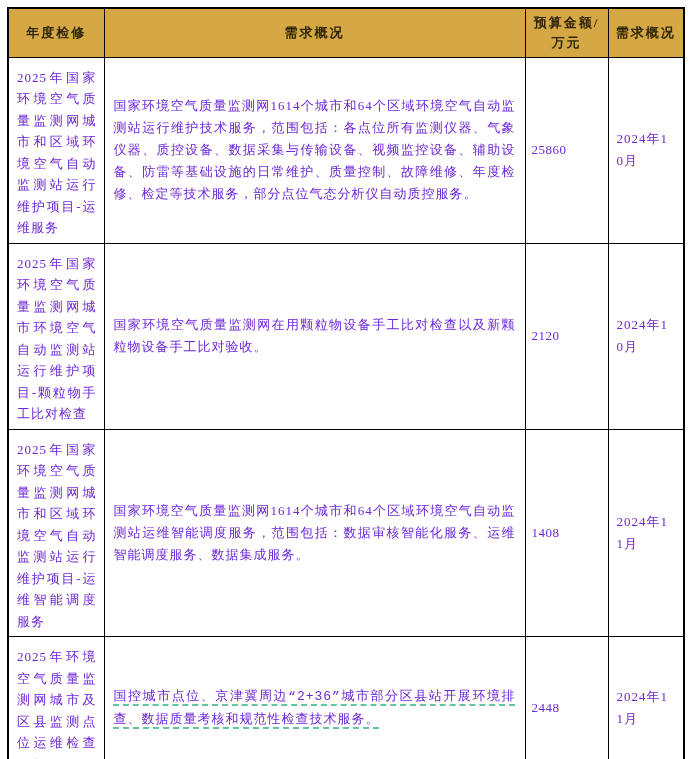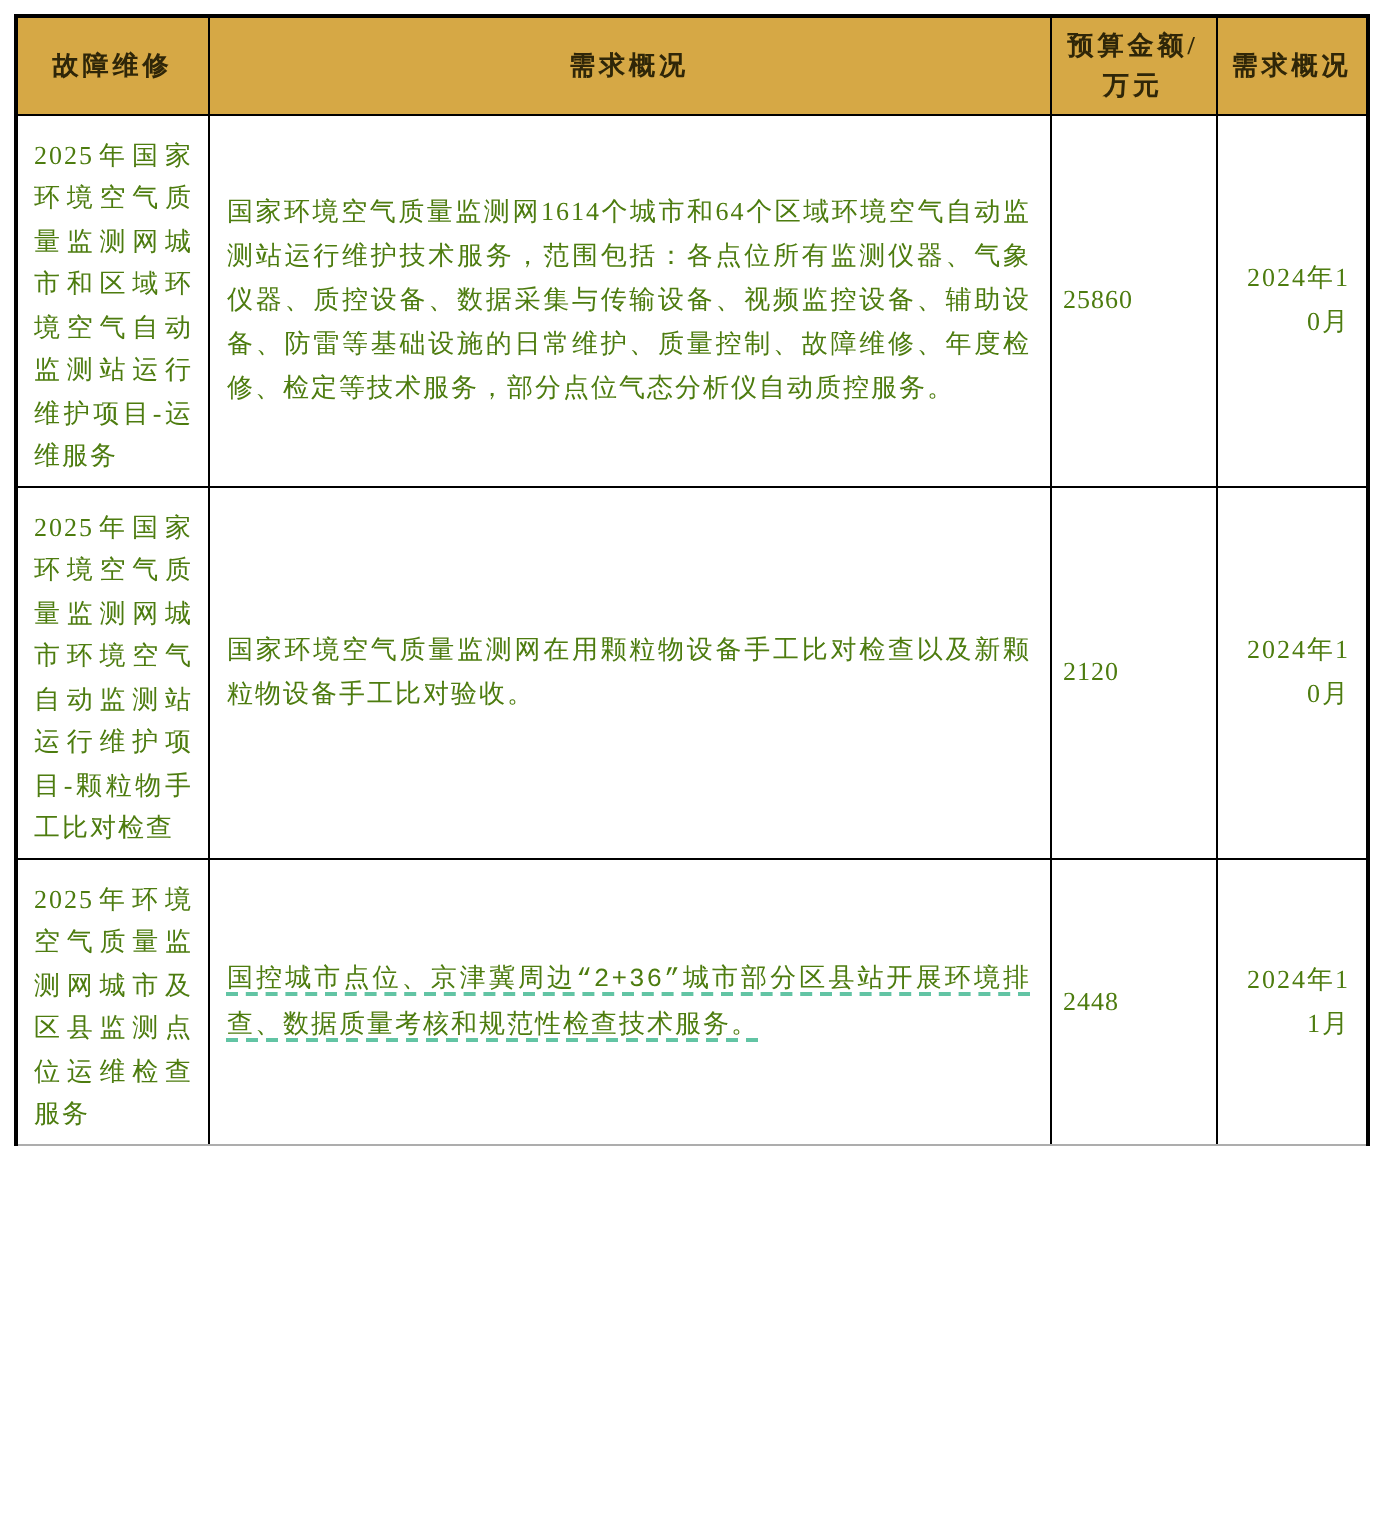--- a/index.html
+++ b/index.html
@@ -33,21 +33,21 @@
     font-size: 13px;
     font-weight: bold;
     letter-spacing: 2px;
     text-align: center;
     vertical-align: middle;
     height: 49px;
     line-height: 20px;
     padding: 0 6px;
   }
   td {
-    color: #4d7c0f;
+    color: #6d28d9;
     font-size: 13px;
     line-height: 21.5px;
     letter-spacing: 1px;
     vertical-align: middle;
     overflow: hidden;
   }
   td.project {
     vertical-align: top;
     text-align: justify;
     text-justify: inter-ideograph;
@@ -59,21 +59,21 @@
     text-justify: inter-ideograph;
     padding: 4px 9px;
     line-height: 22px;
   }
   td.budget {
     text-align: left;
     padding: 0 6px;
     letter-spacing: 0.5px;
   }
   td.time {
-    text-align: right;
+    text-align: left;
     padding: 0 8px;
     word-break: break-all;
     line-height: 22px;
   }
   tr.row-1 { height: 180px; }
   tr.row-2 { height: 180px; margin-top: 48px; }
   tr.row-3 { height: 198px; }
   tr.row-4 { height: 129px; }
 
   .dashed-underline {
@@ -91,39 +91,45 @@
 <div class="table-wrap">
   <table class="procurement">
     <colgroup>
       <col class="c-project">
         <col class="c-overview">
         <col class="c-budget">
         <col class="c-time">
     </colgroup>
     <thead>
       <tr>
-        <th>故障维修</th>
+        <th>年度检修</th>
         <th>需求概况</th>
         <th>预算金额/万元</th>
         <th>需求概况</th>
       </tr>
     </thead>
     <tbody>
       <tr class="row-1">
         <td class="project">2025年国家环境空气质量监测网城市和区域环境空气自动监测站运行维护项目-运维服务</td>
         <td class="overview">国家环境空气质量监测网1614个城市和64个区域环境空气自动监测站运行维护技术服务，范围包括：各点位所有监测仪器、气象仪器、质控设备、数据采集与传输设备、视频监控设备、辅助设备、防雷等基础设施的日常维护、质量控制、故障维修、年度检修、检定等技术服务，部分点位气态分析仪自动质控服务。</td>
         <td class="budget">25860</td>
         <td class="time">2024年10月</td>
       </tr>
       <tr class="row-2">
         <td class="project">2025年国家环境空气质量监测网城市环境空气自动监测站运行维护项目-颗粒物手工比对检查</td>
         <td class="overview">国家环境空气质量监测网在用颗粒物设备手工比对检查以及新颗粒物设备手工比对验收。</td>
         <td class="budget">2120</td>
         <td class="time">2024年10月</td>
       </tr>
+      <tr class="row-3">
+        <td class="project">2025年国家环境空气质量监测网城市和区域环境空气自动监测站运行维护项目-运维智能调度服务</td>
+        <td class="overview">国家环境空气质量监测网1614个城市和64个区域环境空气自动监测站运维智能调度服务，范围包括：数据审核智能化服务、运维智能调度服务、数据集成服务。</td>
+        <td class="budget">1408</td>
+        <td class="time">2024年11月</td>
+      </tr>
       <tr class="row-4 last-row">
         <td class="project">2025年环境空气质量监测网城市及区县监测点位运维检查服务</td>
         <td class="overview">
           <span class="dashed-underline">国控城市点位、京津冀周边“2+36”城市部分区县站开展环境排查、数据质量考核和规范性检查技术服务。</span>
         </td>
         <td class="budget">2448</td>
         <td class="time">2024年11月</td>
       </tr>
     </tbody>
   </table>

